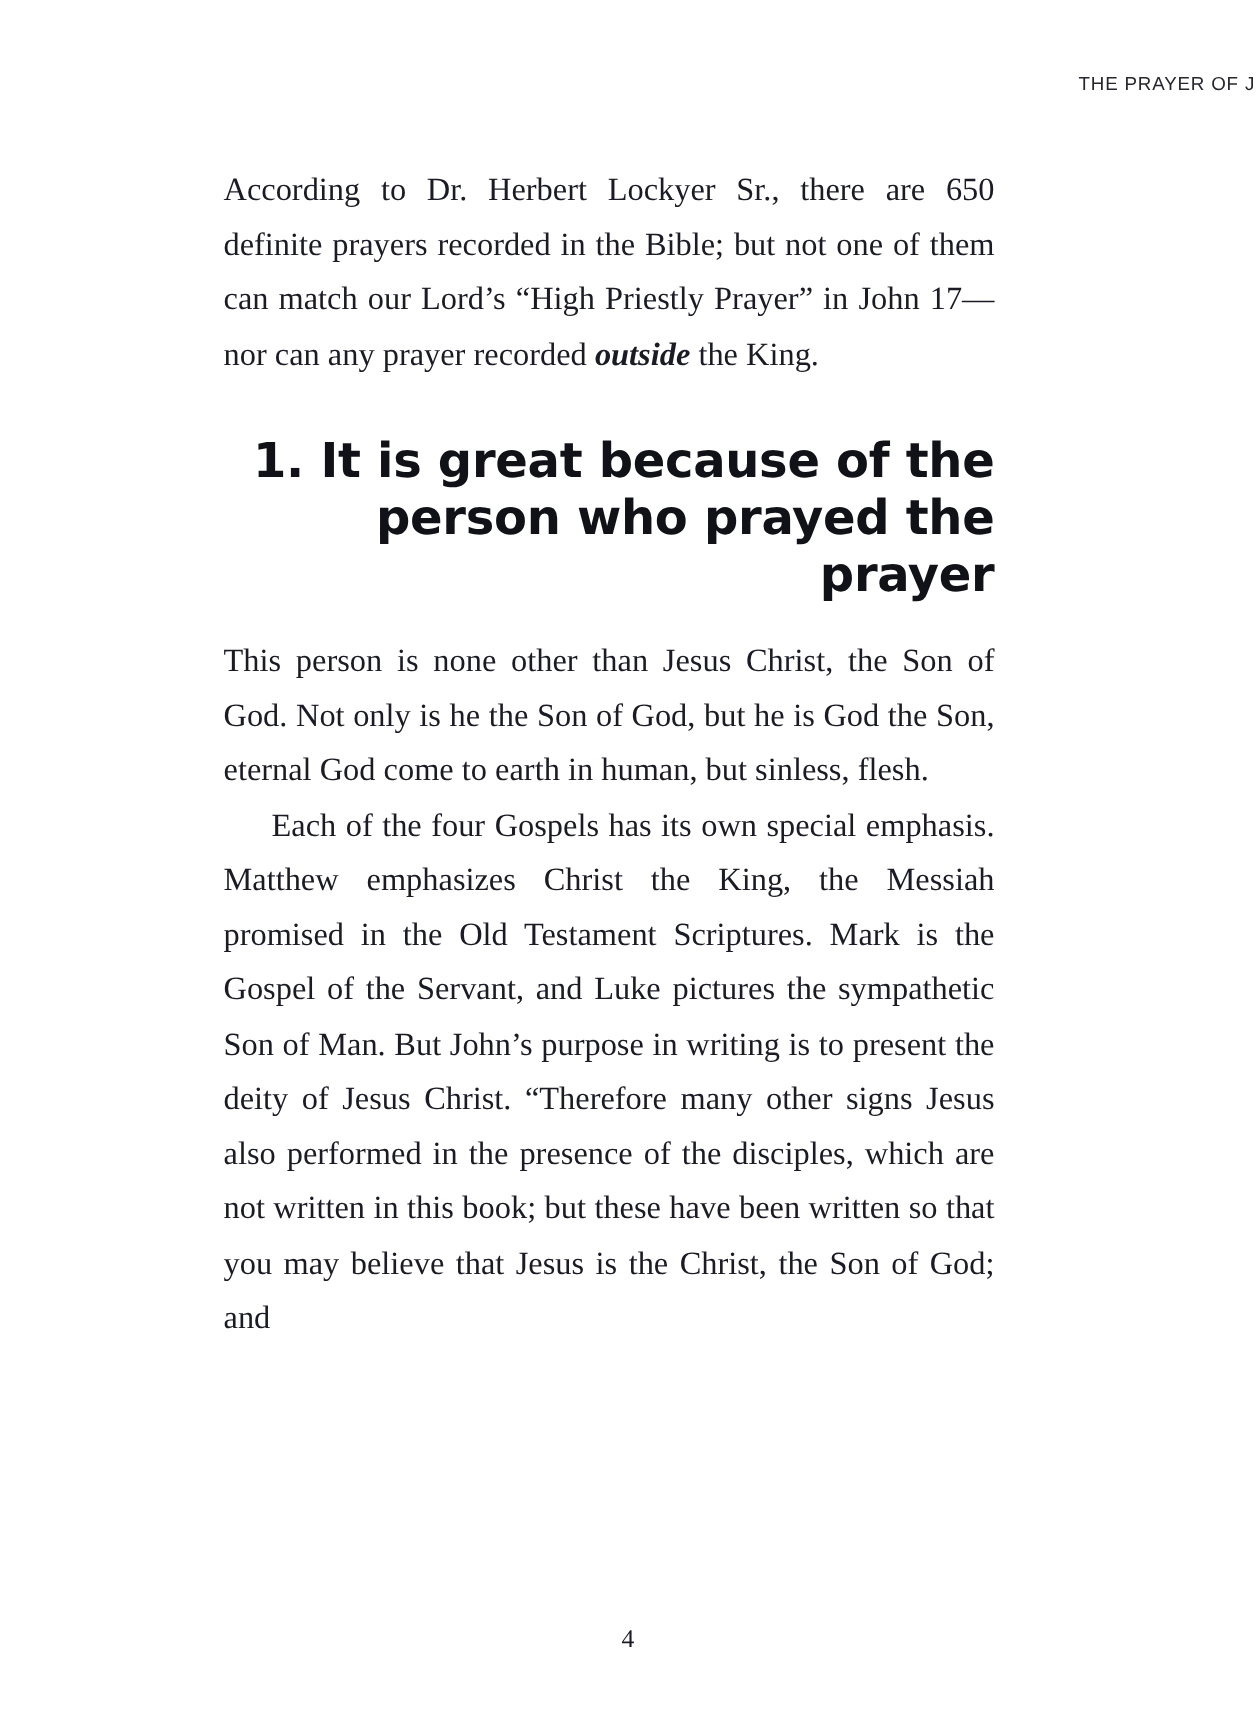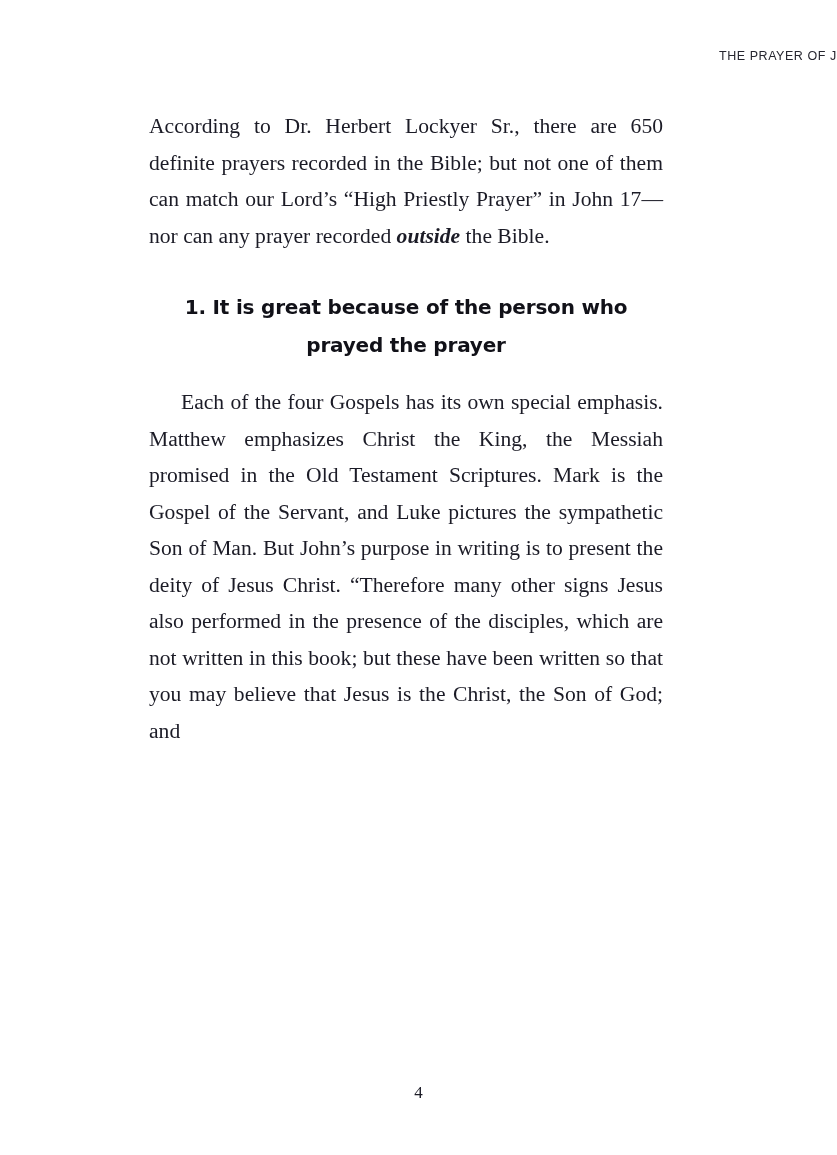--- a/index.html
+++ b/index.html
@@ -73,25 +73,25 @@
   em.ital {
     font-style: italic;
     font-weight: bold;
   }
 
   
   h2.section-heading {
     margin: 0;
     font-family: "DejaVu Sans", "Liberation Sans", sans-serif;
     font-weight: bold;
-    font-size: 20px;
+    font-size: 32px;
     line-height: 38px;
     letter-spacing: -0.2px;
     color: #111118;
-    text-align: center;
+    text-align: right;
   }
 
   .gap-before-heading { height: 34px; }
   .gap-after-heading  { height: 20px; }
 
   
   .folio {
     position: absolute;
     top: 1083px;
     left: 0;
@@ -103,29 +103,30 @@
 </style>
 </head>
 <body>
 
 <div class="page">
 
   <div class="running-head">THE PRAYER OF JESUS</div>
 
   <div class="content">
 
-    <p class="body-par no-stretch"><span>According to Dr. Herbert Lockyer Sr., there are 650 definite prayers recorded in the Bible; but not one of them can match our Lord’s “High Priestly Prayer” in John 17—nor can any prayer recorded </span><em class="ital">outside</em><span> the Bible.</span></p>
+    <p class="body-par no-stretch"><span>According to Dr. Herbert Lockyer Sr., there are 650 definite prayers recorded in the Bible; but not one of them can match our Lord’s “High Priestly Prayer” in John 17—nor can any prayer recorded </span><em class="ital">outside</em><span> the King.</span></p>
 
 
     <div class="gap-before-heading"></div>
 
     <h2 class="section-heading">1. It is great because of the person who prayed the prayer</h2>
 
     <div class="gap-after-heading"></div>
 
+    <p class="body-par no-stretch">This person is none other than Jesus Christ, the Son of God. Not only is he the Son of God, but he is God the Son, eternal God come to earth in human, but sinless, flesh.</p>
 
     <p class="body-par indent">Each of the four Gospels has its own special emphasis. Matthew emphasizes Christ the King, the Messiah promised in the Old Testament Scriptures. Mark is the Gospel of the Servant, and Luke pictures the sympathetic Son of Man. But John’s purpose in writing is to present the deity of Jesus Christ. “Therefore many other signs Jesus also performed in the presence of the disciples, which are not written in this book; but these have been written so that you may believe that Jesus is the Christ, the Son of God; and</p>
 
   </div>
 
   <div class="folio">4</div>
 
 </div>
 
 </body></html>

